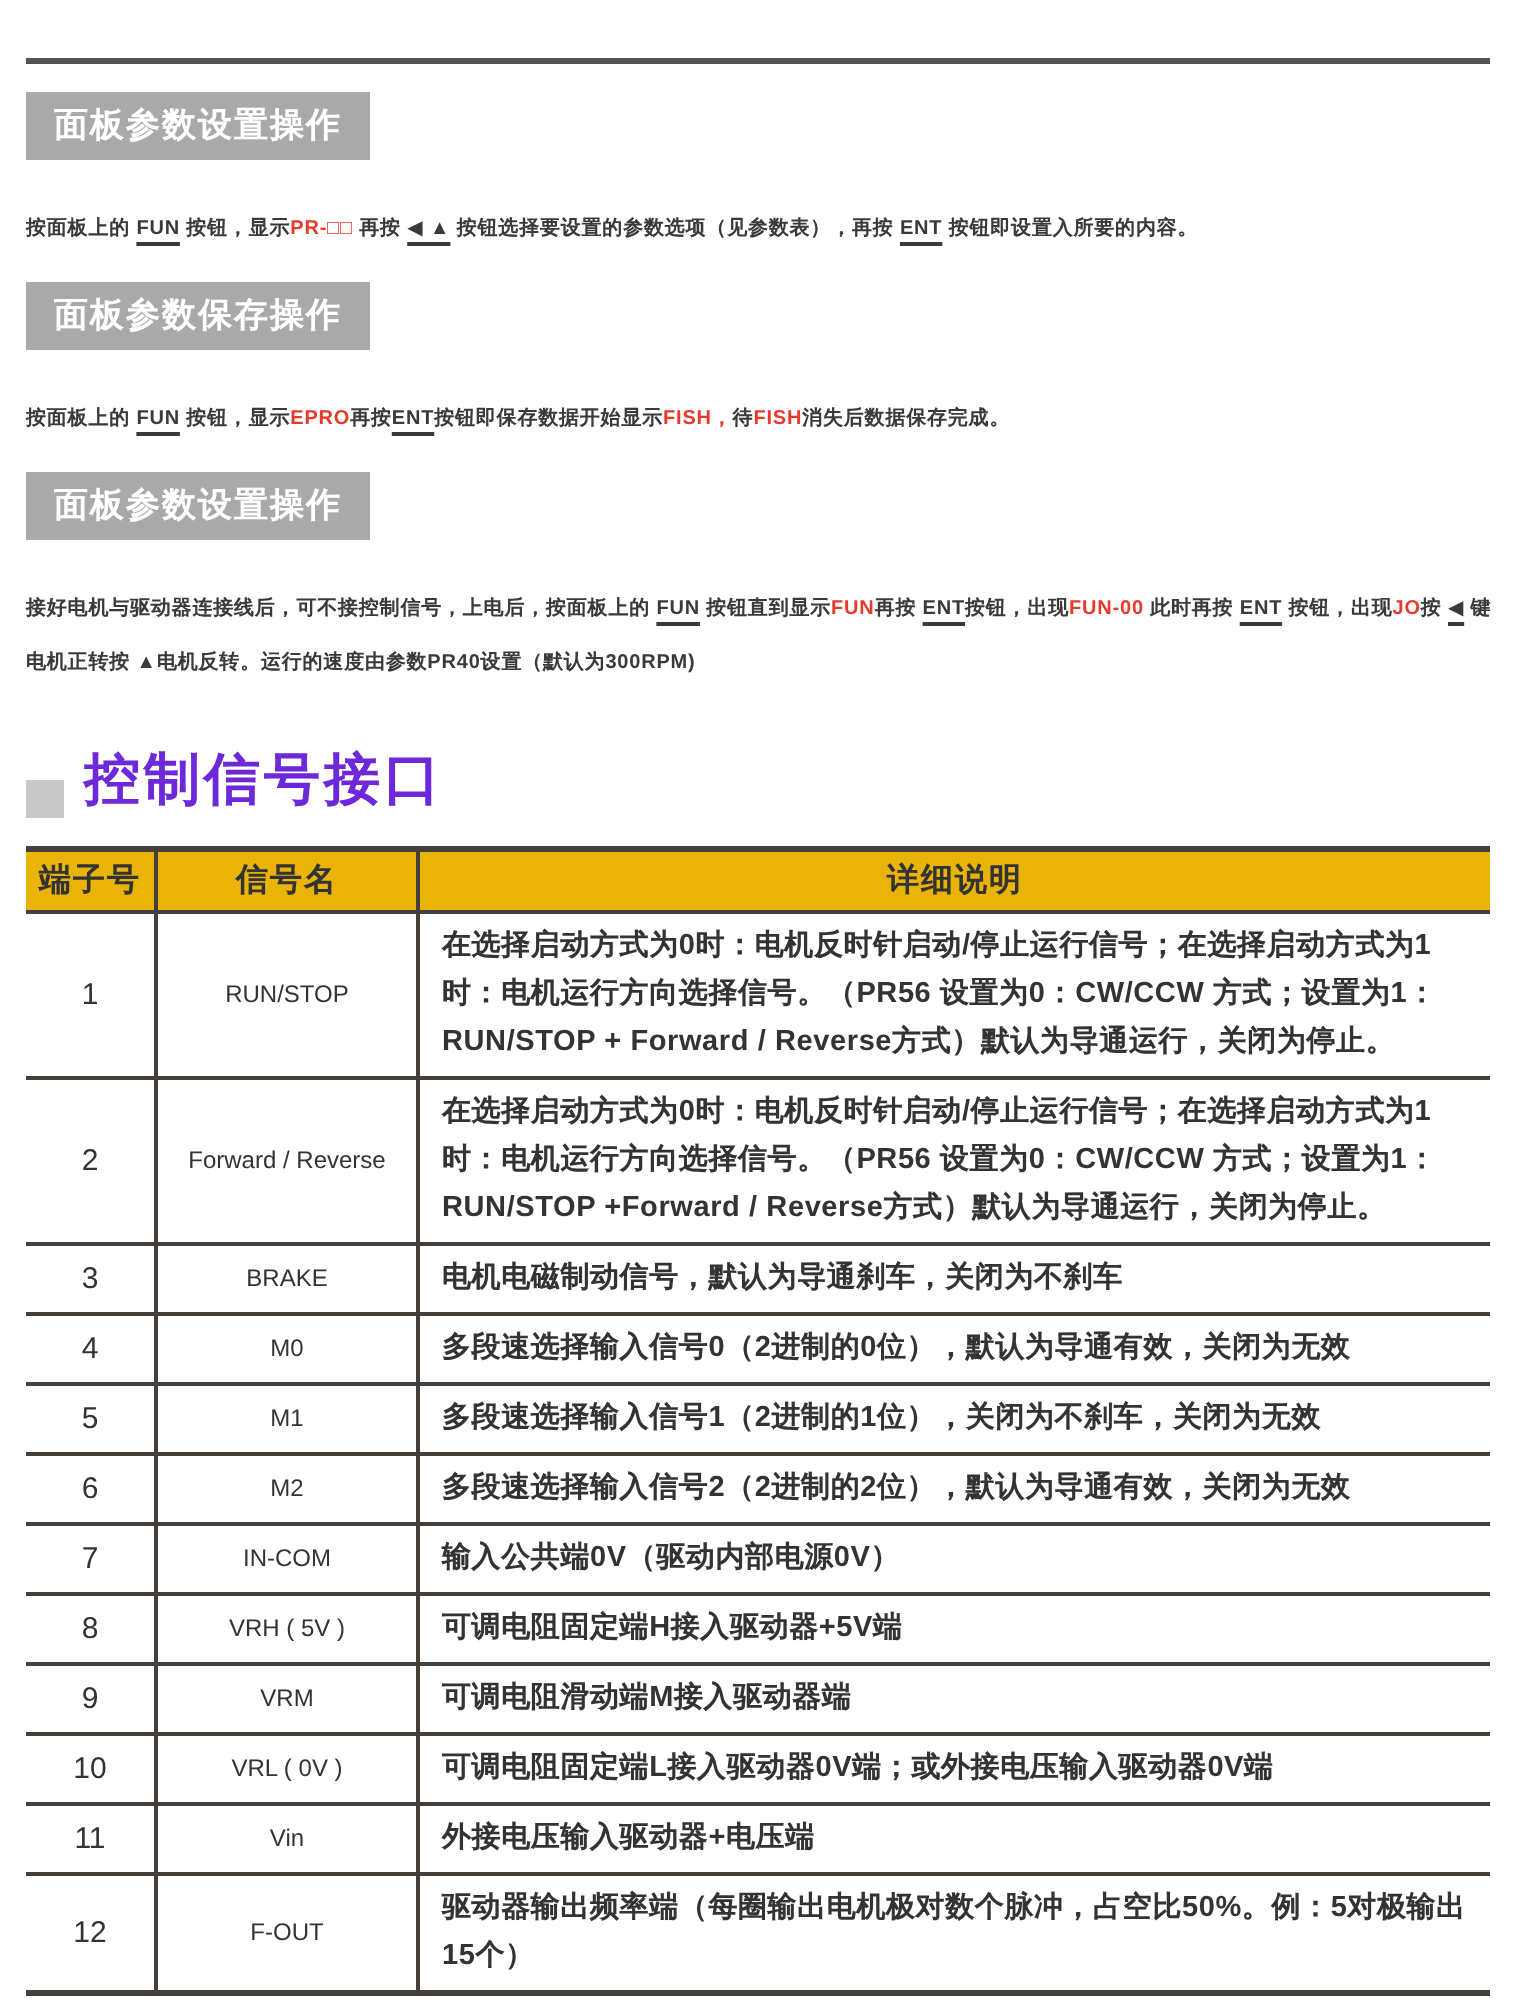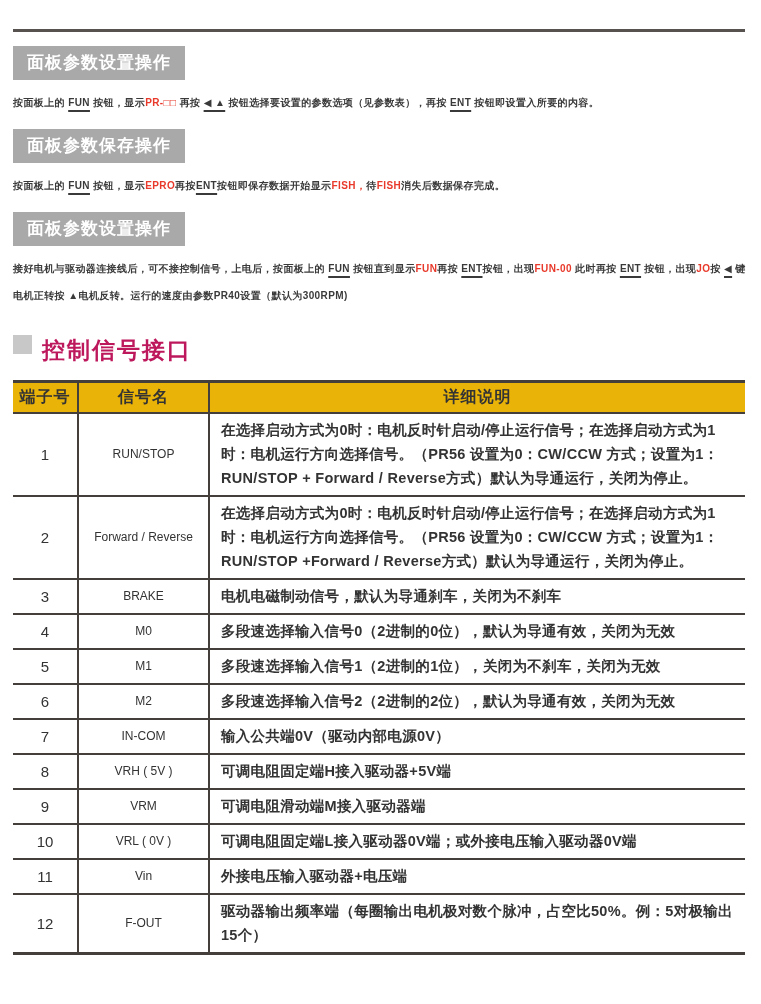--- a/index.html
+++ b/index.html
@@ -18,40 +18,40 @@
     width:732px; height:3px; background:#575150;
   }
 
   .content { position:absolute; left:0; top:40px; width:761px; }
 
   .badge {
     display:inline-block;
     background:#a9a9a9; color:#ffffff;
     font-weight:bold; font-size:17px; letter-spacing:1px;
     padding:5px 14px 6px 14px;
-    margin:0 0 9px 13px;
+    margin:0 0 21px 13px;
   }
   .para {
     margin:0 14px 13px 13px;
     font-size:10px; font-weight:bold;
     line-height:27px; letter-spacing:0.4px;
     color:#3a3a3a;
   }
   .para .red { color:#e8392b; }
   .para .u {
     text-decoration:underline;
     text-underline-offset:4px;
     text-decoration-thickness:1.5px;
   }
   .sect { margin-top:6px; }
 
   .section-title {
-    display:flex; align-items:flex-start;
+    display:flex; align-items:flex-end;
     margin:26px 0 14px 13px;
-    font-size:23px; font-weight:bold; color:#be185d;
+    font-size:28px; font-weight:bold; color:#6d28d9;
     letter-spacing:2px;
   }
   .bullet-square {
     width:19px; height:19px; background:#c8c8c8;
     margin-right:10px; flex:0 0 auto;
   }
 
   table.signal-table {
     border-collapse:collapse;
     width:732px; margin:0 0 0 13px;

